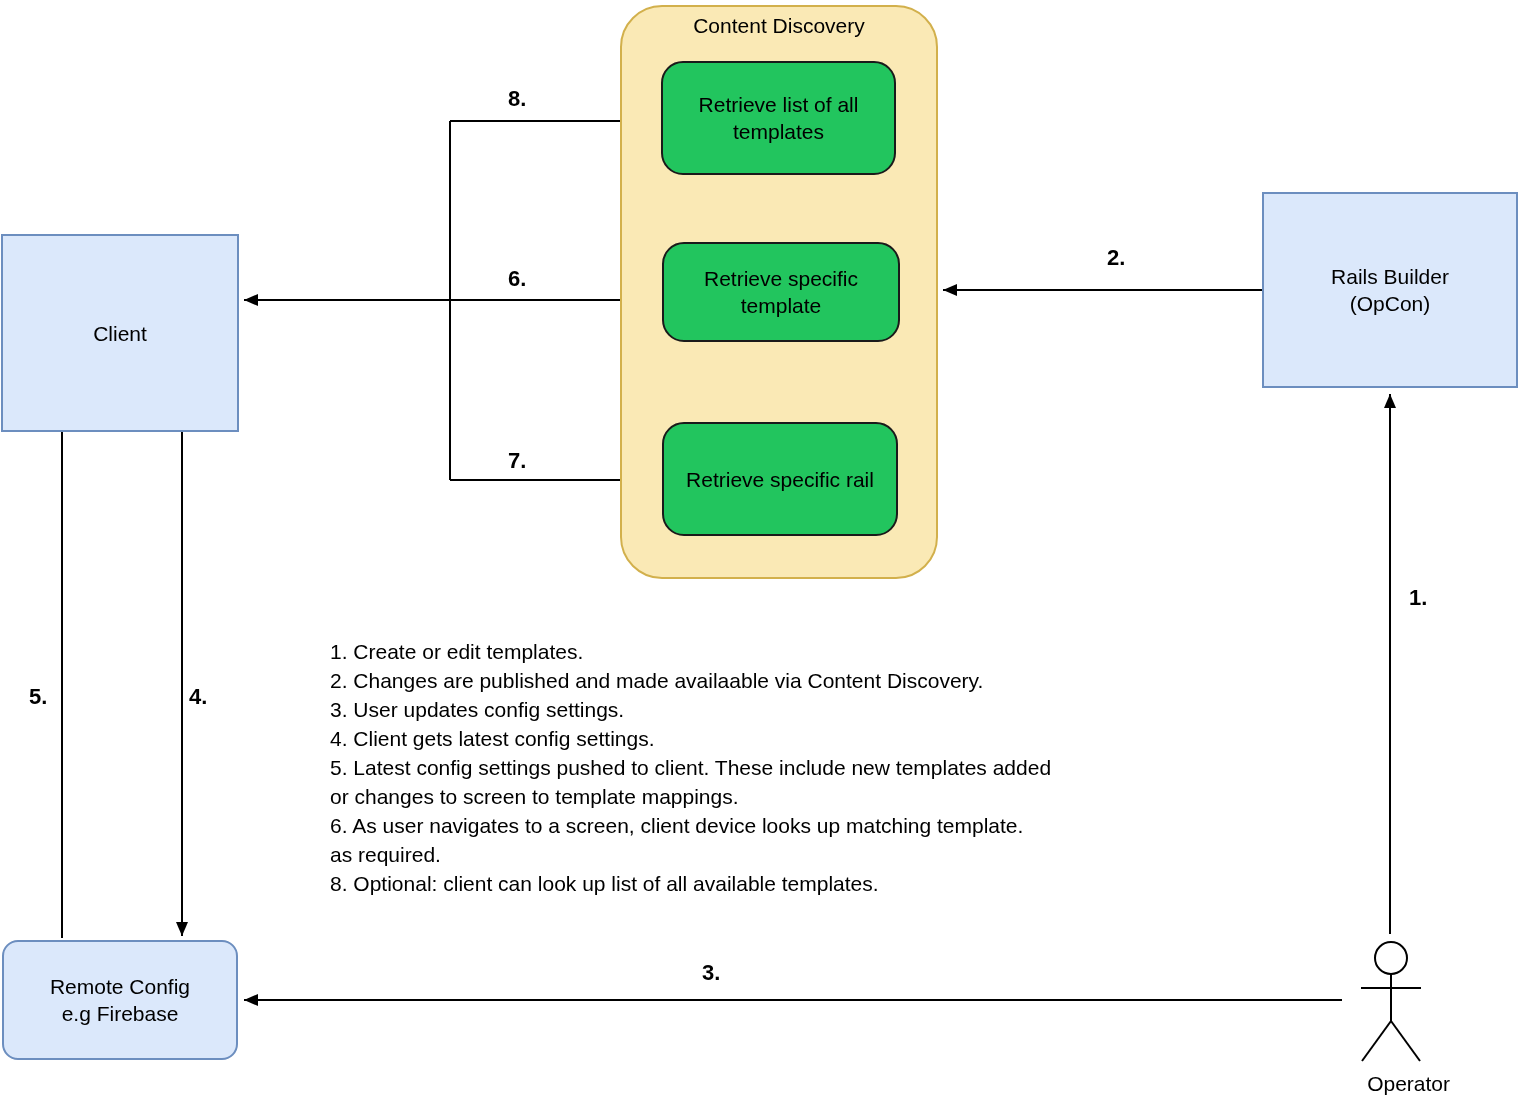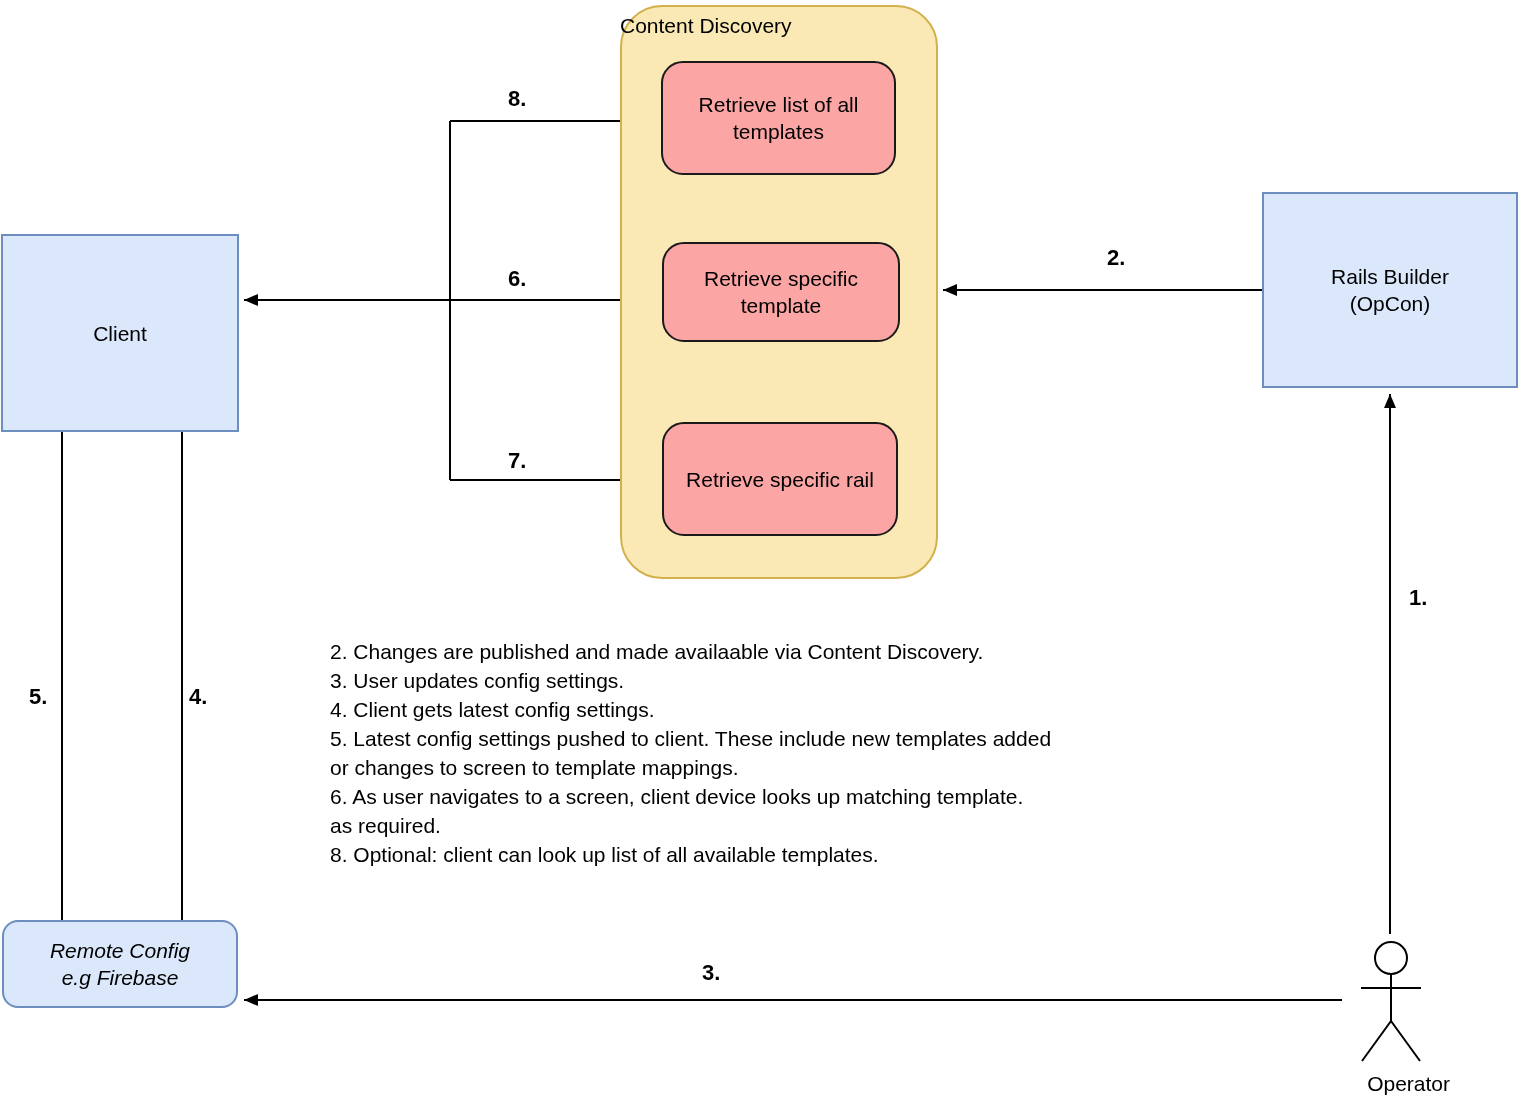--- a/index.html
+++ b/index.html
@@ -35,24 +35,25 @@
     width: 318px; height: 574px;
     background: #fae9b5;
     border: 2px solid #d2b04c;
     border-radius: 42px;
     box-sizing: border-box;
   }
   .cd-title {
     position: absolute;
     left: 620px; top: 14px;
     width: 318px;
+    text-align: center;
     font-size: 21px;
   }
   .service-box {
-    background: #fca5a5;
+    background: #22c55e;
     border: 2px solid #1a1a1a;
     border-radius: 22px;
   }
   .num-label {
     position: absolute;
     font-size: 22px;
     font-weight: bold;
   }
   .notes {
     position: absolute;
@@ -111,33 +112,34 @@
   <div class="cd-container"></div>
   <div class="cd-title">Content Discovery</div>
 
   <div class="node service-box" style="left:661px; top:61px; width:235px; height:114px;">Retrieve list of all templates</div>
   <div class="node service-box" style="left:662px; top:242px; width:238px; height:100px;">Retrieve specific template</div>
   <div class="node service-box" style="left:662px; top:422px; width:236px; height:114px;">Retrieve specific rail</div>
 
   <div class="node blue-node" style="left:1px; top:201px; width:238px; height:198px;margin-top:33px;">Client</div>
   <div class="node blue-node" style="left:1262px; top:192px; width:256px; height:196px;">Rails Builder
 (OpCon)</div>
-  <div class="node blue-node rounded" style="left:2px; top:920px; width:236px; height:88px;font-style:italic;">Remote Config
+  <div class="node blue-node rounded" style="left:2px; top:940px; width:236px; height:120px;">Remote Config
 e.g Firebase</div>
 
   <div class="num-label" style="left:1409px; top:585px;">1.</div>
   <div class="num-label" style="left:1107px; top:245px;">2.</div>
   <div class="num-label" style="left:702px; top:960px;">3.</div>
   <div class="num-label" style="left:189px; top:684px;">4.</div>
   <div class="num-label" style="left:29px; top:684px;">5.</div>
   <div class="num-label" style="left:508px; top:266px;">6.</div>
   <div class="num-label" style="left:508px; top:448px;">7.</div>
   <div class="num-label" style="left:508px; top:86px;">8.</div>
 
   <div class="notes">
+    <div>1. Create or edit templates.</div>
     <div>2. Changes are published and made availaable via Content Discovery.</div>
     <div>3. User updates config settings.</div>
     <div>4. Client gets latest config settings.</div>
     <div>5. Latest config settings pushed to client. These include new templates added</div>
     <div>or changes to screen to template mappings.</div>
     <div>6. As user navigates to a screen, client device looks up matching template.</div>
     <div>as required.</div>
     <div>8. Optional: client can look up list of all available templates.</div>
   </div>
 

